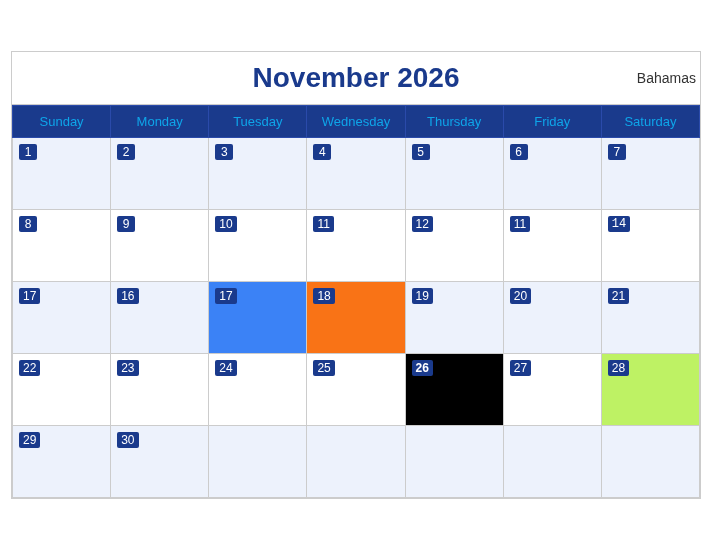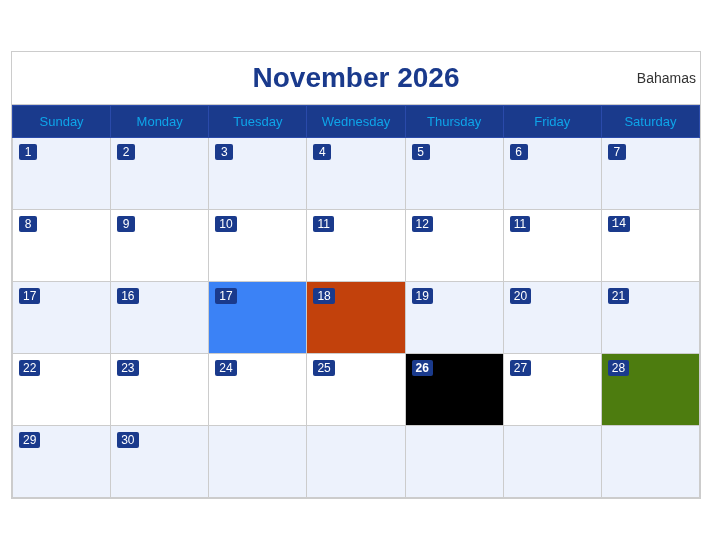--- a/index.html
+++ b/index.html
@@ -140,33 +140,33 @@
           <td style="background-color: rgb(255, 255, 255);"><span class="day-number">10</span></td>
           <td style="background-color: rgb(255, 255, 255);"><span class="day-number">11</span></td>
           <td style="background-color: rgb(255, 255, 255);"><span class="day-number">12</span></td>
           <td style="background-color: rgb(255, 255, 255);"><span class="day-number">11</span></td>
           <td style="background-color: rgb(255, 255, 255); font-family: Liberation Mono, monospace;"><span class="day-number">14</span></td>
         </tr>
         <tr>
           <td style="background-color: rgb(237, 242, 252);"><span class="day-number">17</span></td>
           <td style="background-color: rgb(237, 242, 252);"><span class="day-number">16</span></td>
           <td style="background-color: #3b82f6; margin-top: 32px;"><span class="day-number">17</span></td>
-          <td style="background-color: #c2410c;"><span class="day-number">18</span></td>
+          <td style="background-color: #f97316;"><span class="day-number">18</span></td>
           <td style="background-color: rgb(237, 242, 252);"><span class="day-number">19</span></td>
           <td style="background-color: rgb(237, 242, 252);"><span class="day-number">20</span></td>
           <td style="background-color: rgb(237, 242, 252);"><span class="day-number">21</span></td>
         </tr>
         <tr>
           <td style="background-color: rgb(255, 255, 255);"><span class="day-number">22</span></td>
           <td style="background-color: rgb(255, 255, 255);"><span class="day-number">23</span></td>
           <td style="background-color: rgb(255, 255, 255);"><span class="day-number">24</span></td>
           <td style="background-color: rgb(255, 255, 255);"><span class="day-number">25</span></td>
           <td style="background-color: #000000; font-weight: bold;"><span class="day-number">26</span></td>
           <td style="background-color: rgb(255, 255, 255);"><span class="day-number">27</span></td>
-          <td style="background-color: #4d7c0f;"><span class="day-number">28</span></td>
+          <td style="background-color: #bef264;"><span class="day-number">28</span></td>
         </tr>
         <tr>
           <td style="background-color: rgb(237, 242, 252); text-decoration: underline;"><span class="day-number">29</span></td>
           <td style="background-color: rgb(237, 242, 252);"><span class="day-number">30</span></td>
           <td style="background-color: rgb(237, 242, 252);"></td>
           <td style="background-color: rgb(237, 242, 252);"></td>
           <td style="background-color: rgb(237, 242, 252);"></td>
           <td style="background-color: rgb(237, 242, 252);"></td>
           <td style="background-color: rgb(237, 242, 252);"></td>
         </tr>

